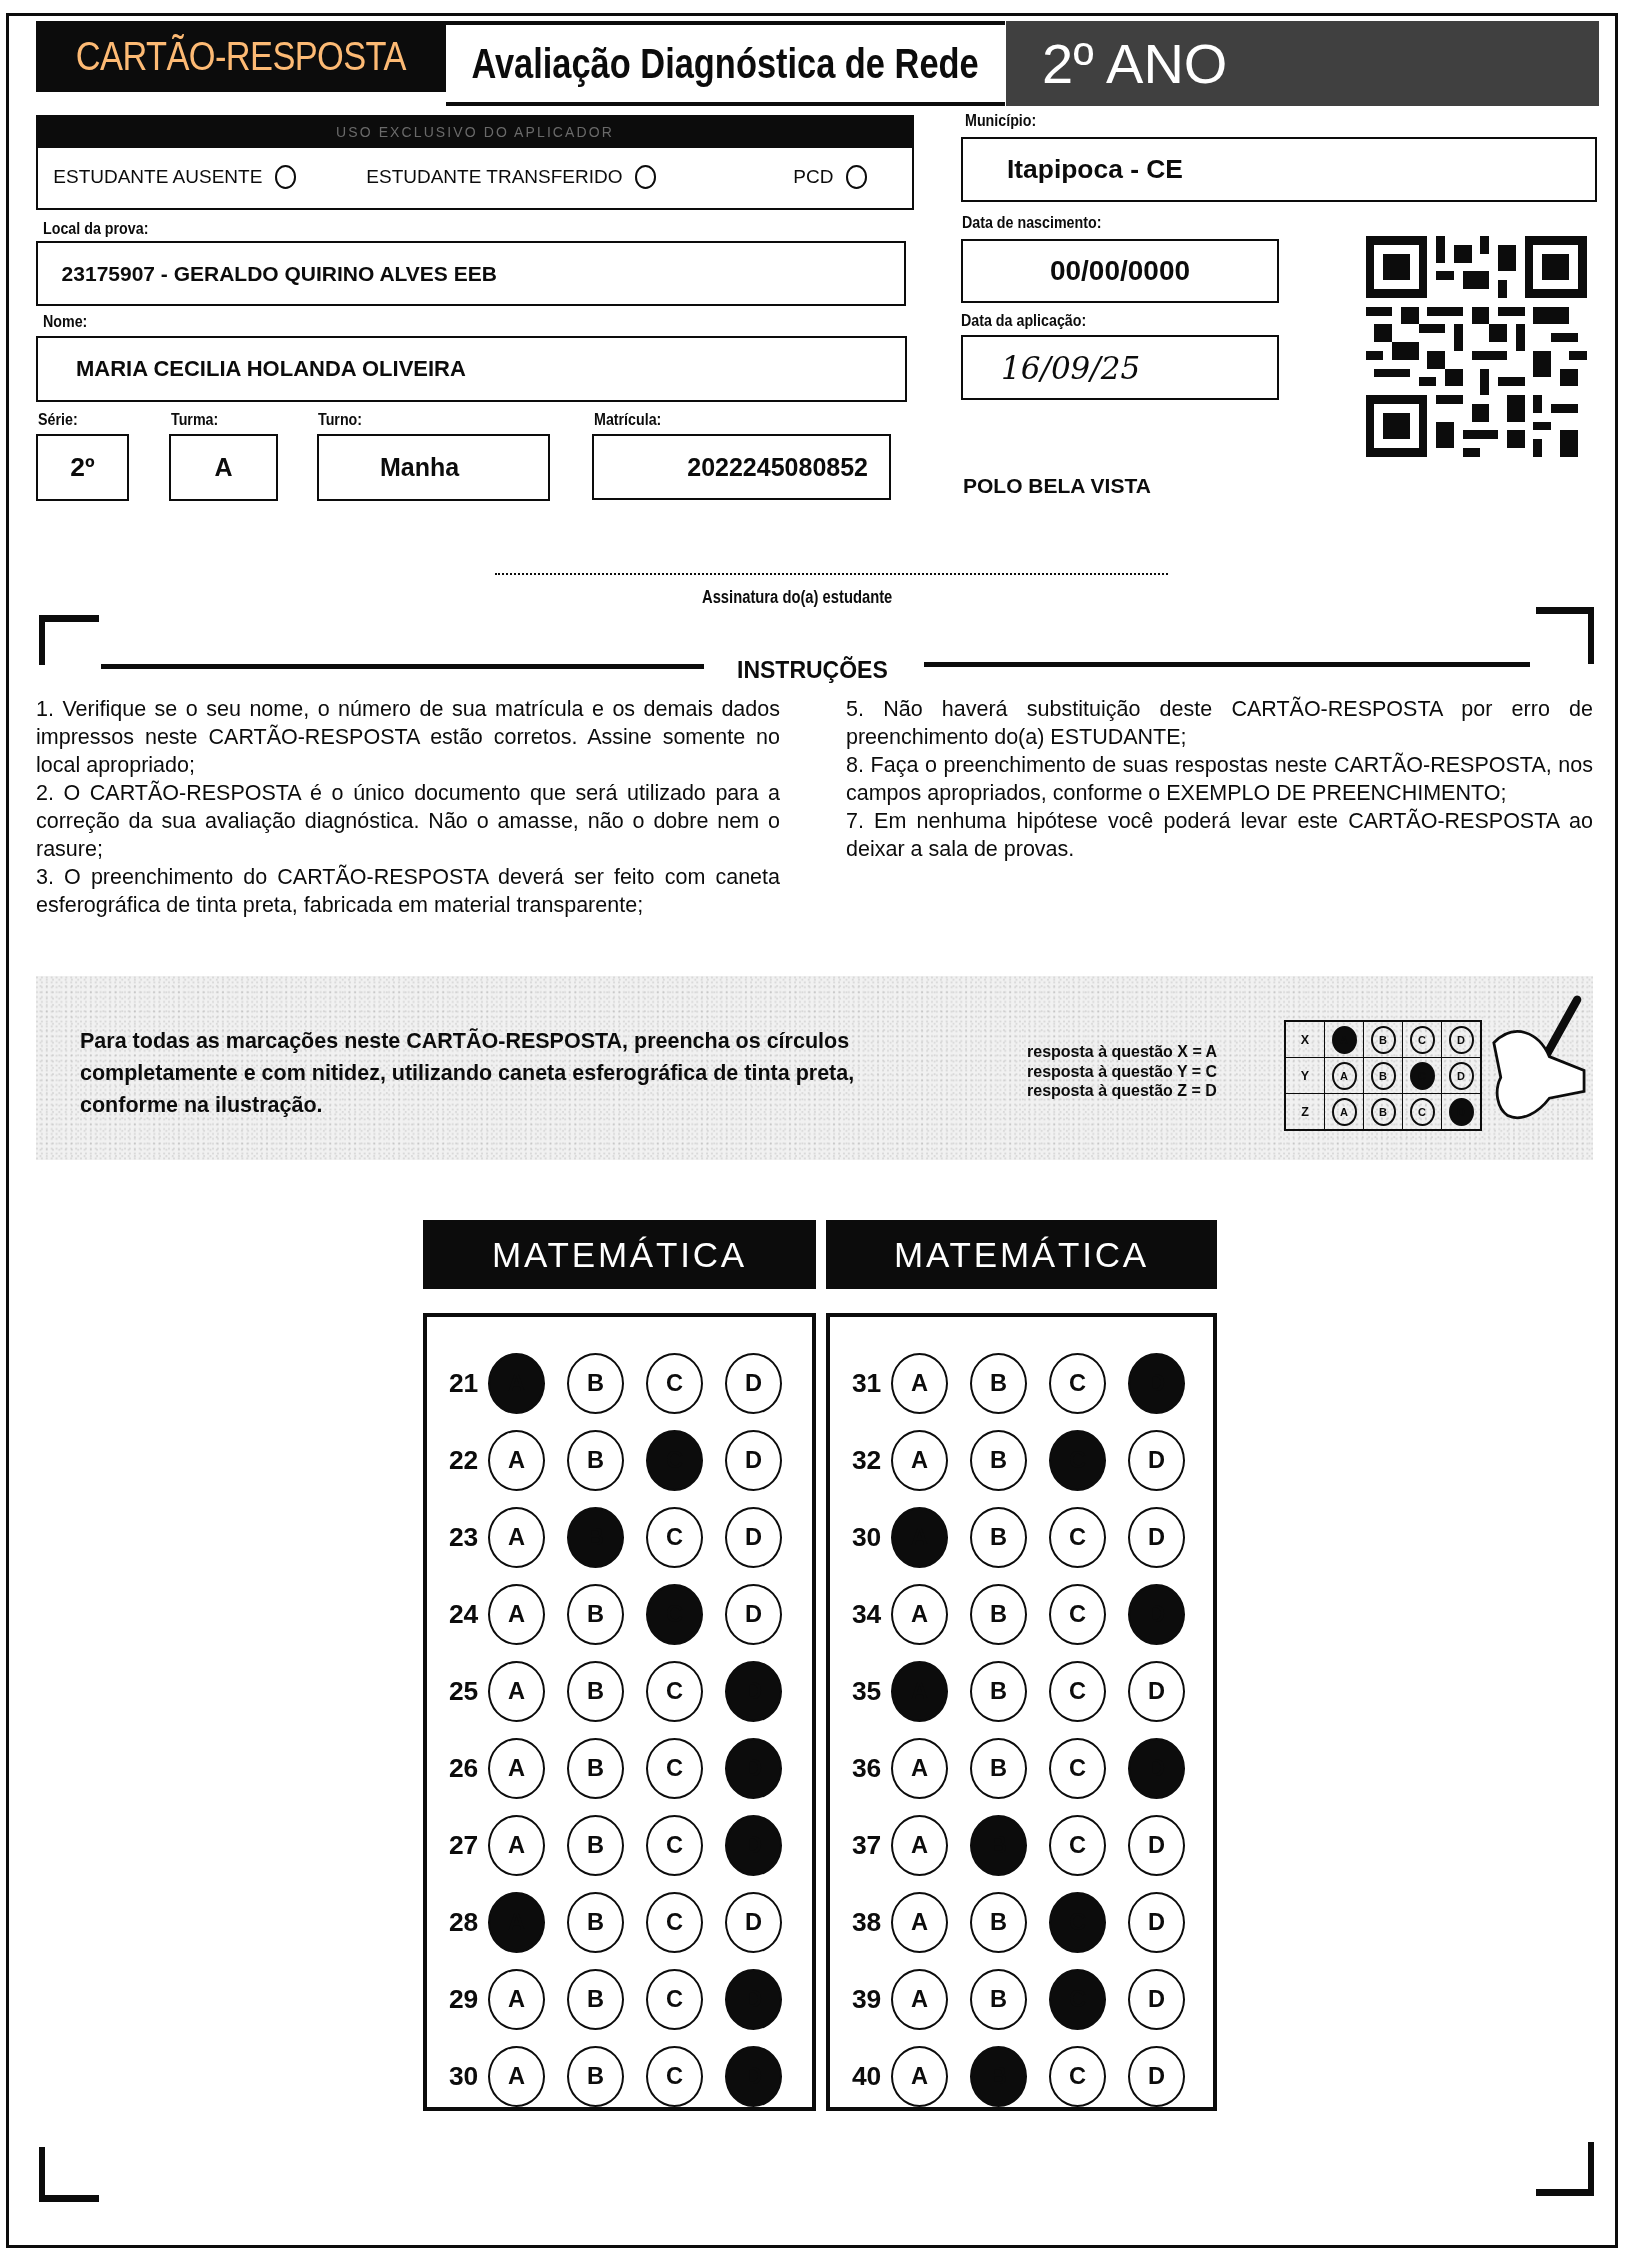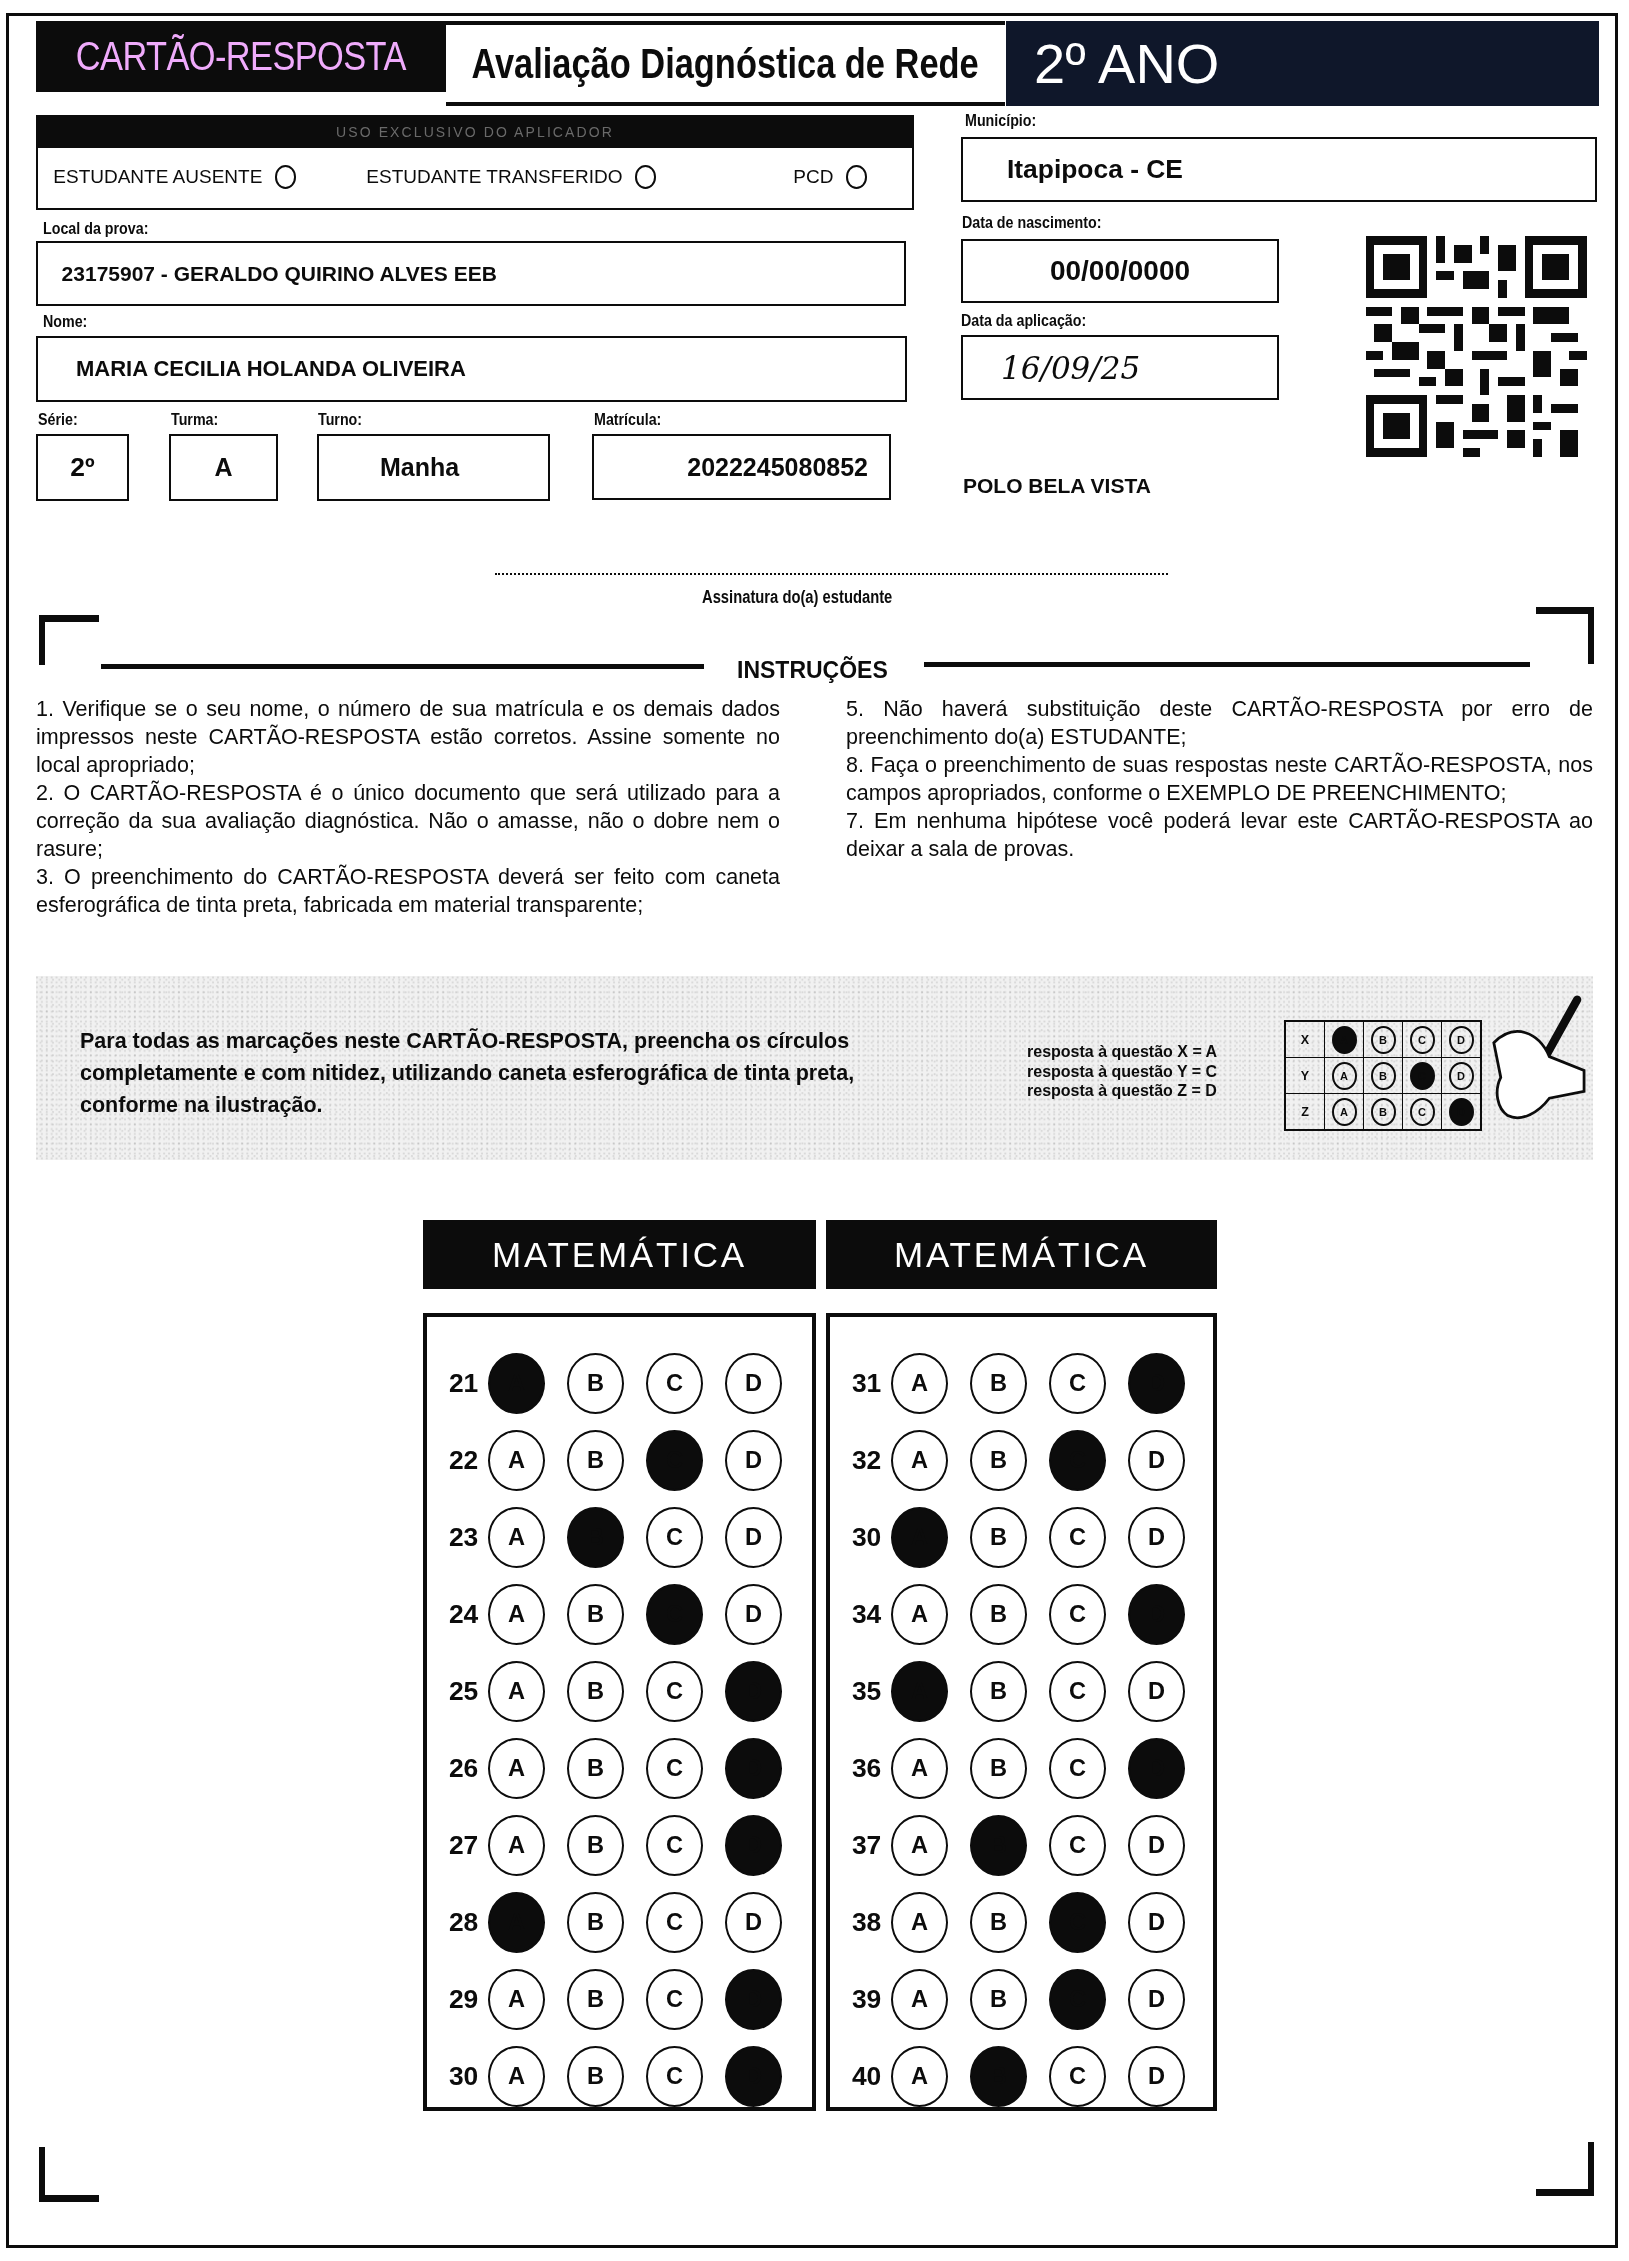--- a/index.html
+++ b/index.html
@@ -1,24 +1,24 @@
 <!DOCTYPE html>
 <html style="font-size:11px"><head>
 <meta charset="utf-8">
 <style>
   html,body{margin:0;padding:0;background:#fff;}
   body{width:1630px;height:2261px;position:relative;overflow:hidden;font-family:"Liberation Sans",sans-serif;color:#0c0c0c;}
   .abs{position:absolute;}
   .frame{left:5.6px;top:12.5px;width:1612px;height:2235px;border:3.5px solid #0c0c0c;box-sizing:border-box;}
   
-  .hdr-left{left:36px;top:21px;width:410px;height:71px;background:#0c0c0c;color:#f0abfc;font-size:40px;display:flex;align-items:center;justify-content:center;letter-spacing:-0.7px;transform-origin:left center;}
+  .hdr-left{left:36px;top:21px;width:410px;height:71px;background:#0c0c0c;color:#fdba74;font-size:40px;display:flex;align-items:center;justify-content:center;letter-spacing:-0.7px;transform-origin:left center;}
   .hdr-left span{display:inline-block;transform:scaleX(0.86);}
   .hdr-mid{left:446px;top:21px;width:559px;height:85px;background:#fff;border-top:4.2px solid #0c0c0c;border-bottom:4.2px solid #0c0c0c;box-sizing:border-box;font-size:43px;font-weight:bold;display:flex;align-items:center;justify-content:center;}
   .hdr-mid span{display:inline-block;transform:scaleX(0.80);white-space:nowrap;}
-  .hdr-right{left:1006px;top:21px;width:593px;height:85px;background:#0f172a;color:#fff;font-size:56px;display:flex;align-items:center;padding-left:28px;box-sizing:border-box;}
+  .hdr-right{left:1006px;top:21px;width:593px;height:85px;background:#404040;color:#fff;font-size:56px;display:flex;align-items:center;padding-left:36px;box-sizing:border-box;}
   
   .status{left:36px;top:115px;width:878px;height:95px;border:2.8px solid #0c0c0c;box-sizing:border-box;}
   .status-bar{height:31px;background:#0c0c0c;color:#6a6a6a;font-size:14px;text-align:center;line-height:31px;letter-spacing:2.1px;}
   .status-row{display:flex;align-items:center;height:58px;padding:0 15.3px;font-size:19px;}
   .status-row .opt{display:flex;align-items:center;text-align:center;}
   .radio{width:21px;height:23.6px;border:2.1px solid #0c0c0c;border-radius:50%;display:inline-block;margin-left:12.5px;box-sizing:border-box;}
   .lbl{font-size:17.4px;font-weight:bold;transform:scaleX(0.82);transform-origin:left;white-space:nowrap;}
   .box{border:2.8px solid #0c0c0c;box-sizing:border-box;display:flex;align-items:center;font-weight:bold;}
   .qr{left:1365px;top:236px;width:222px;height:221px;}
   .sig-line{left:495px;top:573px;width:673px;border-top:2.8px dotted #0c0c0c;}

